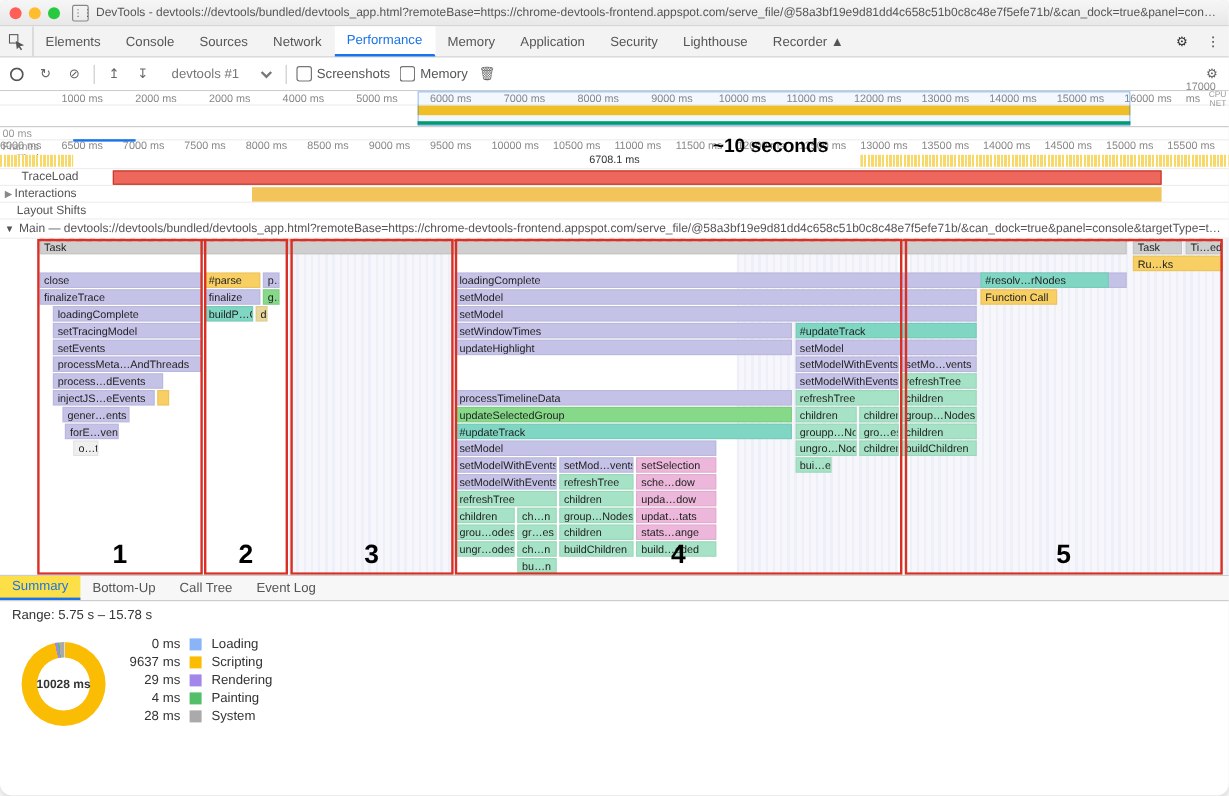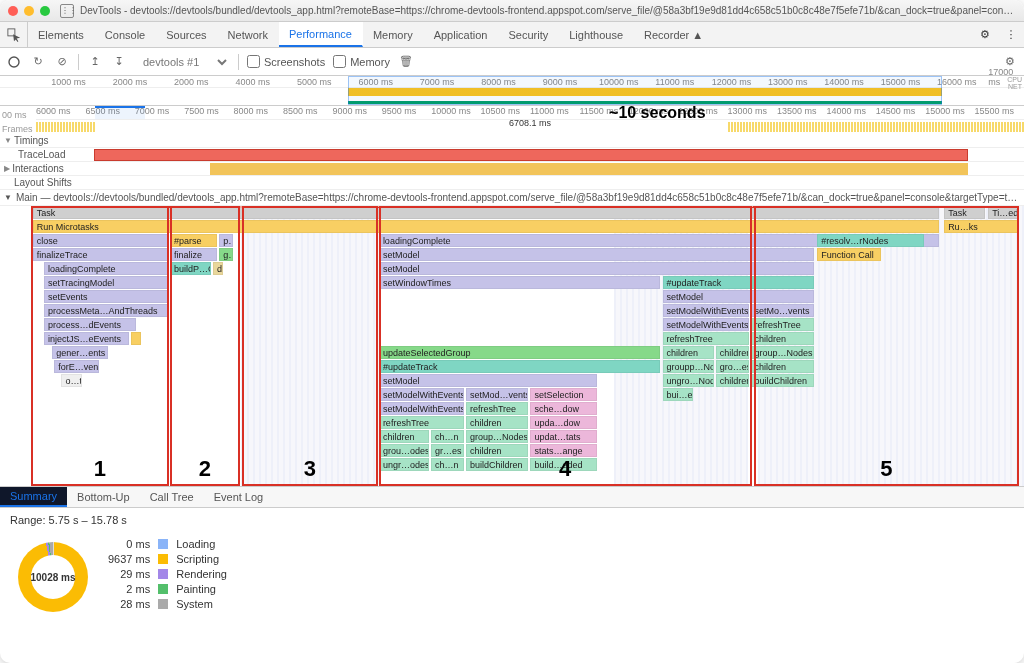--- a/index.html
+++ b/index.html
@@ -31,21 +31,21 @@
 .overview { height:30px; border-bottom:1px solid #ccc; position:relative; background:#fff;}
 .overview .ruler { height:12px; position:relative; border-bottom:1px solid #eee;}
 .overview .tick { position:absolute; font-size:9px; color:#888; bottom:0;}
 .overview .strip { position:absolute; left:34%; right:8%; top:12px; height:16px;}
 .overview .strip .cpu { position:absolute; inset:0 0 8px 0; background:linear-gradient(#fbbc04,#fbbc04); opacity:.9;}
 .overview .strip .net { position:absolute; bottom:0; left:0; right:0; height:3px; background:#019d69;}
 .overview .right-labels { position:absolute; right:2px; top:0; font-size:7px; color:#999; text-align:right;}
 .overview .selection { position:absolute; left:34%; right:8%; top:0; bottom:0; border:1px solid rgba(26,115,232,0.4); background:rgba(26,115,232,0.05);}
 
 
-.ruler2row { display:flex; }
+.ruler2row { display:flex;flex-direction:column; }
 .ruler2 { height:14px; position:relative; border-bottom:1px solid #eee; flex:1;}
 .ruler2 .sel { position:absolute; left:30%; right:30%; top:0; bottom:0; border-top:2px solid #1a73e8; background:rgba(26,115,232,0.08);}
 .ruler2 .tick2 { position:absolute; font-size:9px; color:#888; top:0;}
 .ruler2 .center { position:absolute; left:50%; transform:translateX(-50%); font-size:9px; color:#333; font-weight:500; top:12px; z-index:2;}
 .ruler2 .annot { position:absolute; left:58%; top:-2px; font-size:16px; font-weight:700; color:#000;}
 .frames-label { width:36px; font-size:9px;color:#999; display:flex;align-items:flex-end;padding:0 2px;}
 .frames-strip { position:relative; height:14px; flex:1;}
 .frames-strip .bar { position:absolute; height:10px; top:2px; background:repeating-linear-gradient(90deg,#f7d96a,#f7d96a 2px,#fff 2px,#fff 3px);}
 
 
@@ -64,21 +64,21 @@
 .c-lav{background:#c5c2e8;} .c-teal{background:#7fd6c3;} .c-green{background:#86d989;}
 .c-pink{background:#ecb7da;} .c-mint{background:#a6e3c6;} .c-tan{background:#e9d79b;} .c-lgrey{background:#efefef;}
 .stripe-bg { background:repeating-linear-gradient(90deg,#eef0f9 0,#eef0f9 2px,#f7f7fb 2px,#f7f7fb 6px);}
 .stripe-fill { position:absolute; top:0; bottom:0; }
 
 .region { position:absolute; border:2px solid #d93025; top:0; bottom:0; pointer-events:none;}
 .region span { position:absolute; bottom:2px; left:50%; transform:translateX(-50%); font-size:22px; font-weight:700; color:#000;}
 
 .bottom-tabs { display:flex; border-top:1px solid #ccc; border-bottom:1px solid #ccc; height:22px; align-items:stretch; background:#f7f7f7;}
 .bottom-tabs .btab { padding:0 10px; display:flex;align-items:center; font-size:11px; color:#555; cursor:pointer;}
-.bottom-tabs .btab.active { color:#1a73e8; border-bottom:2px solid #1a73e8; background:#0f172a;}
+.bottom-tabs .btab.active { color:#1a73e8; border-bottom:2px solid #1a73e8; background:#fde047;}
 .summary { padding:6px 10px; display:flex; gap:20px; align-items:flex-start;}
 .range { font-size:11px; color:#333; padding:6px 10px;}
 .donut { width:70px;height:70px; border-radius:50%; background:conic-gradient(#ddd 0 2deg,#fbbc04 2deg 348deg,#a387e8 348deg 352deg,#53bf6b 352deg 354deg,#aaa 354deg 360deg); position:relative; display:flex;align-items:center;justify-content:center; margin:4px 0 0 8px;}
 .donut::after{content:""; width:44px;height:44px;background:#fff;border-radius:50%;position:absolute;}
 .donut .num { position:relative; z-index:1; font-size:10px; font-weight:600;}
 .legend { display:grid; grid-template-columns:auto auto auto; gap:3px 8px; font-size:11px; color:#333; align-items:center;}
 .swatch{width:10px;height:10px;display:inline-block;}
 </style>
 </head>
 <body>
@@ -249,21 +249,20 @@
   <div class="stripe-bg stripe-fill" style="left:60%;width:13%"></div>
   <div class="stripe-bg stripe-fill" style="left:74%;width:26%"></div>
 
   <div class="row" style="top:0">
     <div class="cell c-dgrey" style="left:3.2%;width:88.5%">Task</div>
     <div class="cell c-dgrey" style="left:92.2%;width:4%">Task</div>
     <div class="cell c-dgrey" style="left:96.5%;width:3%">Ti…ed</div>
     <div style="position:absolute;left:3.2%;width:96%;height:3px;top:-1px;background:repeating-linear-gradient(135deg,#d93025,#d93025 3px,#f4a59b 3px,#f4a59b 6px);"></div>
   </div>
   <div class="row" style="top:14px">
-    <div class="cell c-orange" style="left:3.2%;width:88.5%">Run Microtasks</div>
     <div class="cell c-orange" style="left:92.2%;width:7.3%">Ru…ks</div>
   </div>
   <div class="row" style="top:28px">
     <div class="cell c-lav" style="left:3.2%;width:13.2%">close</div>
     <div class="cell c-orange" style="left:16.6%;width:4.6%">#parse</div>
     <div class="cell c-lav" style="left:21.4%;width:1.4%">p…</div>
     <div class="cell c-lav" style="left:37%;width:54.7%">loadingComplete</div>
     <div class="cell c-teal" style="left:79.8%;width:10.4%">#resolv…rNodes</div>
   </div>
   <div class="row" style="top:42px">
@@ -279,35 +278,37 @@
     <div class="cell c-tan" style="left:20.8%;width:1%">d…</div>
     <div class="cell c-lav" style="left:37%;width:42.5%">setModel</div>
   </div>
   <div class="row" style="top:70px">
     <div class="cell c-lav" style="left:4.3%;width:12.1%">setTracingModel</div>
     <div class="cell c-lav" style="left:37%;width:27.5%">setWindowTimes</div>
     <div class="cell c-teal" style="left:64.7%;width:14.8%">#updateTrack</div>
   </div>
   <div class="row" style="top:84px">
     <div class="cell c-lav" style="left:4.3%;width:12.1%">setEvents</div>
+    <div class="cell c-lav" style="left:37%;width:27.5%">updateHighlight</div>
     <div class="cell c-lav" style="left:64.7%;width:14.8%">setModel</div>
   </div>
   <div class="row" style="top:98px">
     <div class="cell c-lav" style="left:4.3%;width:12.1%">processMeta…AndThreads</div>
     <div class="cell c-lav" style="left:64.7%;width:8.4%">setModelWithEvents</div>
     <div class="cell c-lav" style="left:73.3%;width:6.2%">setMo…vents</div>
   </div>
   <div class="row" style="top:112px">
     <div class="cell c-lav" style="left:4.3%;width:9%">process…dEvents</div>
     <div class="cell c-lav" style="left:64.7%;width:8.4%">setModelWithEvents</div>
     <div class="cell c-mint" style="left:73.3%;width:6.2%">refreshTree</div>
   </div>
   <div class="row" style="top:126px">
     <div class="cell c-lav" style="left:4.3%;width:8.3%">injectJS…eEvents</div>
     <div class="cell c-orange" style="left:12.8%;width:1%"></div>
+    <div class="cell c-lav" style="left:37%;width:27.5%">processTimelineData</div>
     <div class="cell c-mint" style="left:64.7%;width:8.4%">refreshTree</div>
     <div class="cell c-mint" style="left:73.3%;width:6.2%">children</div>
   </div>
   <div class="row" style="top:140px">
     <div class="cell c-lav" style="left:5.1%;width:5.4%">gener…ents</div>
     <div class="cell c-green" style="left:37%;width:27.5%">updateSelectedGroup</div>
     <div class="cell c-mint" style="left:64.7%;width:5%">children</div>
     <div class="cell c-mint" style="left:69.9%;width:3.2%">children</div>
     <div class="cell c-mint" style="left:73.3%;width:6.2%">group…Nodes</div>
   </div>
@@ -351,20 +352,23 @@
     <div class="cell c-mint" style="left:37%;width:4.9%">grou…odes</div>
     <div class="cell c-mint" style="left:42.1%;width:3.2%">gr…es</div>
     <div class="cell c-mint" style="left:45.5%;width:6.1%">children</div>
     <div class="cell c-pink" style="left:51.8%;width:6.5%">stats…ange</div>
   </div>
   <div class="row" style="top:252px">
     <div class="cell c-mint" style="left:37%;width:4.9%">ungr…odes</div>
     <div class="cell c-mint" style="left:42.1%;width:3.2%">ch…n</div>
     <div class="cell c-mint" style="left:45.5%;width:6.1%">buildChildren</div>
     <div class="cell c-mint" style="left:51.8%;width:6.5%">build…eded</div>
+  </div>
+  <div class="row" style="top:266px">
+    <div class="cell c-mint" style="left:42.1%;width:3.2%">bu…n</div>
   </div>
 
   <div class="region" style="left:3.0%;width:13.5%">
       <span>1</span>
     </div>
   <div class="region" style="left:16.6%;width:6.8%">
       <span>2</span>
     </div>
   <div class="region" style="left:23.6%;width:13.3%">
       <span>3</span>
@@ -392,20 +396,20 @@
   <div class="legend">
     <span style="text-align:right">0 ms</span>
       <span class="swatch" style="background:#8ab4f8"></span>
       <span>Loading</span>
     <span style="text-align:right">9637 ms</span>
       <span class="swatch" style="background:#fbbc04"></span>
       <span>Scripting</span>
     <span style="text-align:right">29 ms</span>
       <span class="swatch" style="background:#a387e8"></span>
       <span>Rendering</span>
-    <span style="text-align:right">2 ms</span>
+    <span style="text-align:right">4 ms</span>
       <span class="swatch" style="background:#53bf6b"></span>
       <span>Painting</span>
     <span style="text-align:right">28 ms</span>
       <span class="swatch" style="background:#aaa"></span>
       <span>System</span>
   </div>
 </div>
 
 </body></html>

